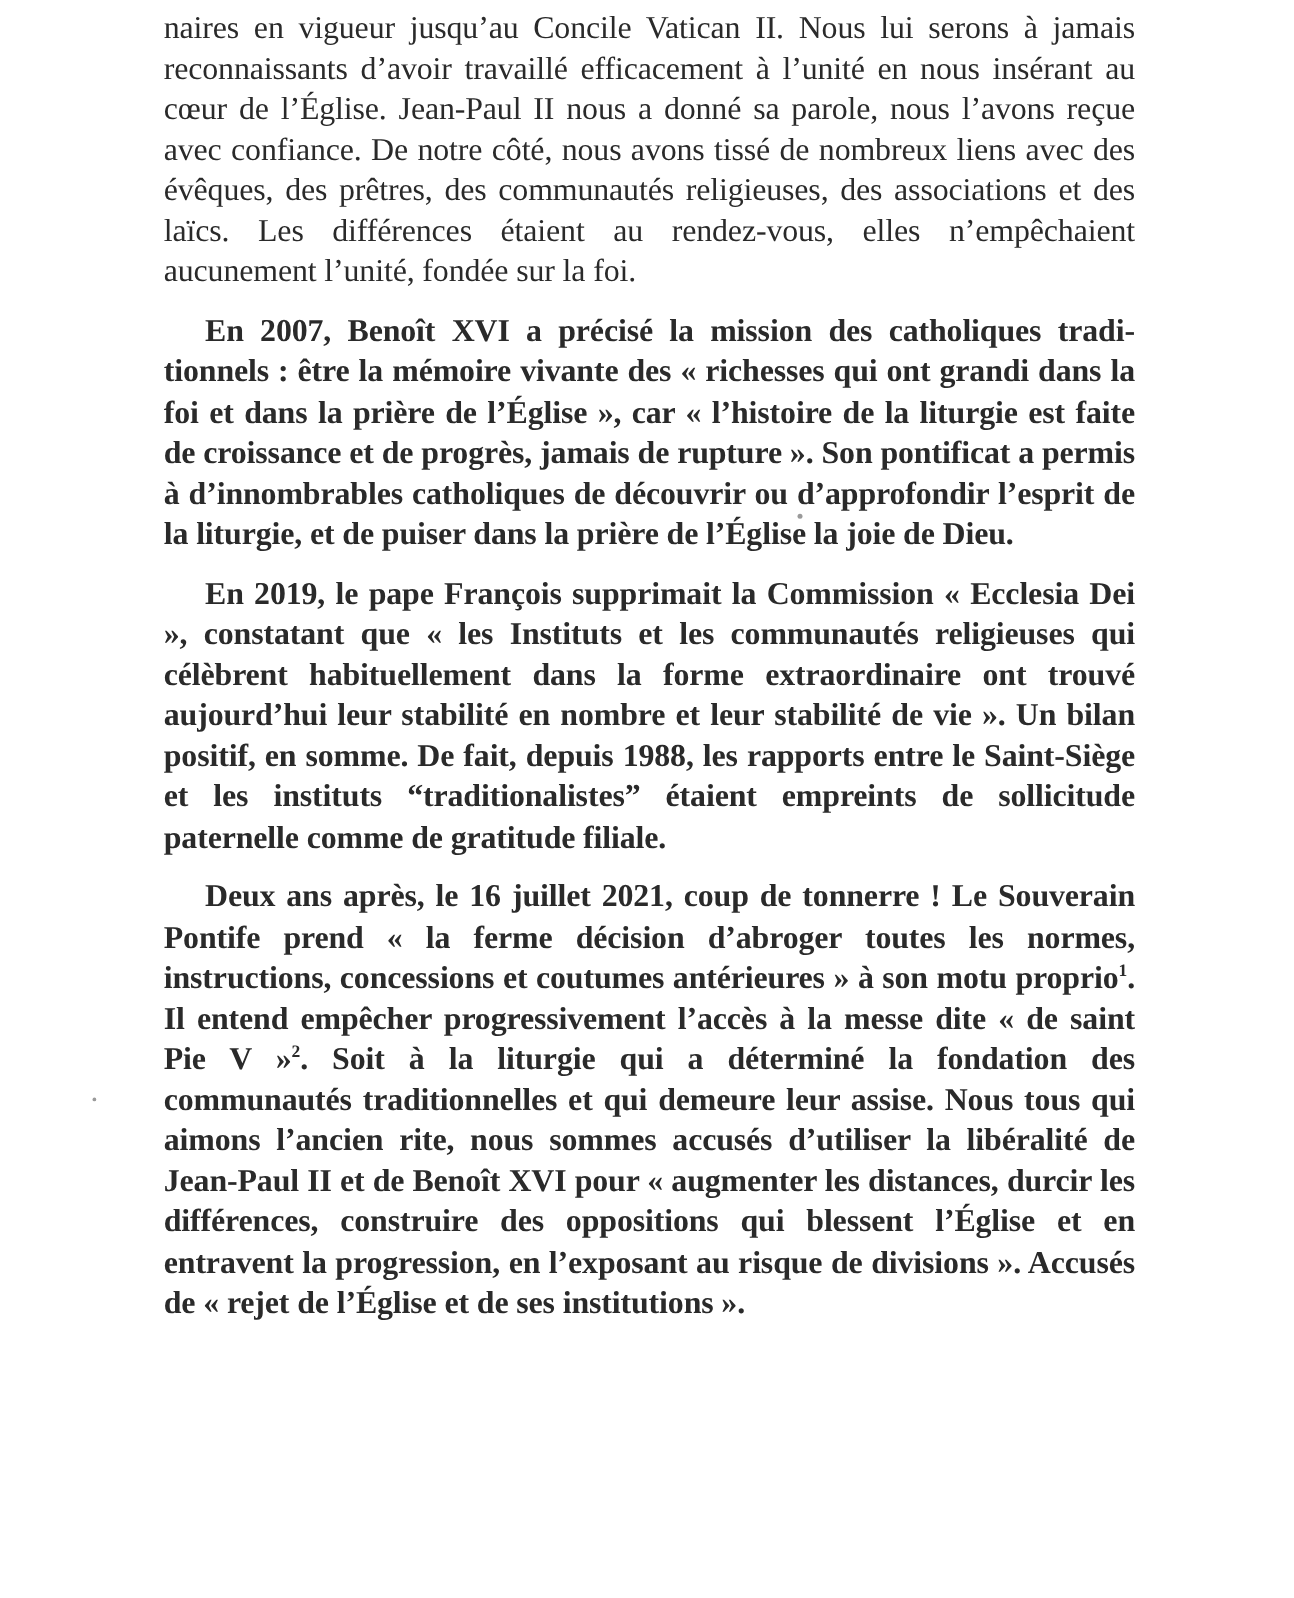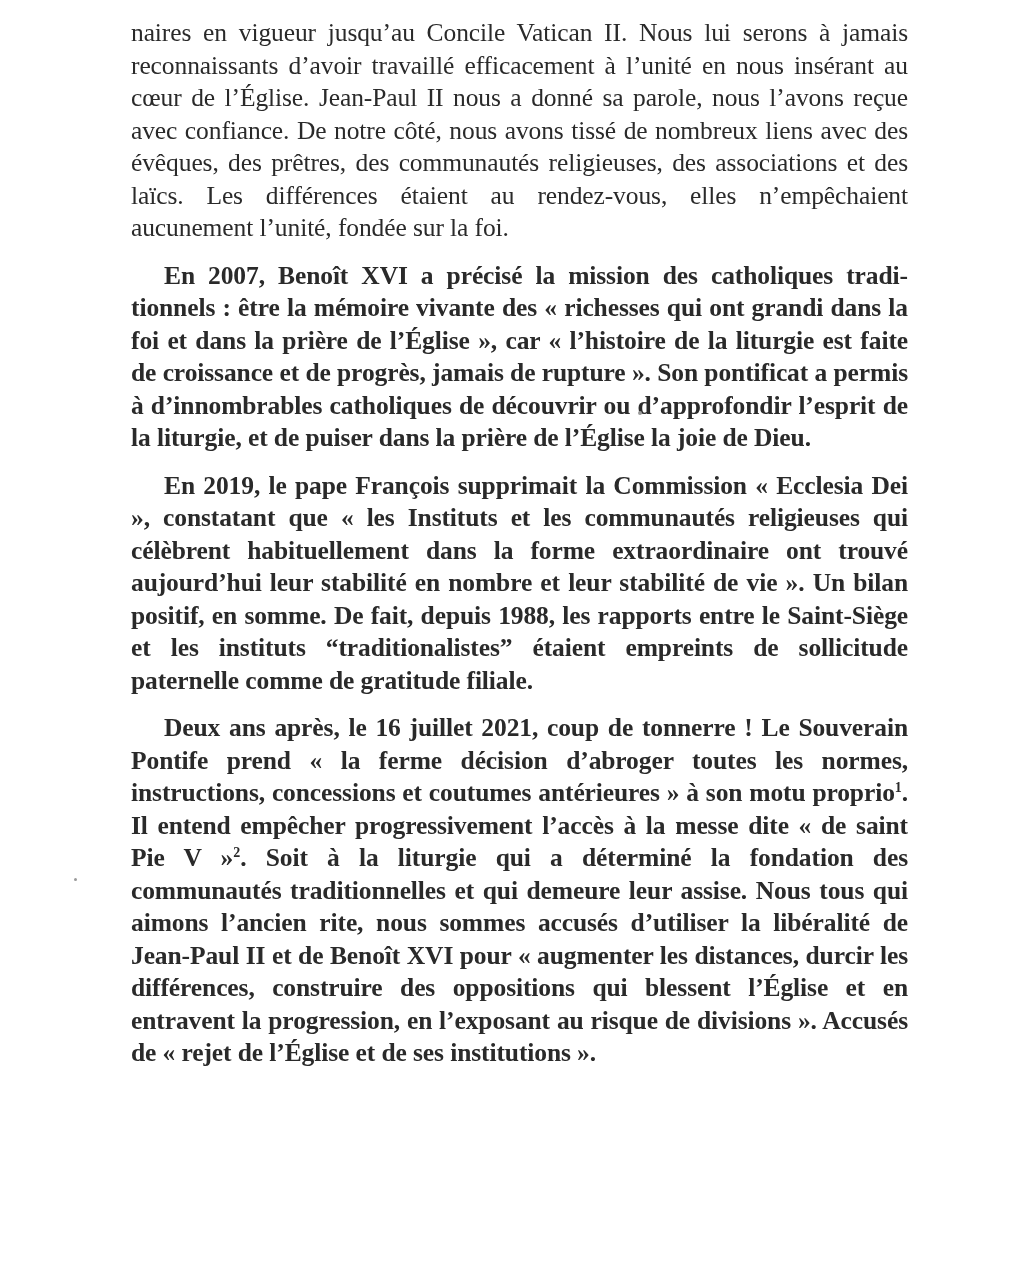--- a/index.html
+++ b/index.html
@@ -9,21 +9,21 @@
     }
     body {
       width: 1035px;
       height: 1278px;
       overflow: hidden;
       position: relative;
     }
     .page {
       position: absolute;
       left: 131px;
-      top: 17px;
+      top: 6px;
       width: 777px;
       font-family: "Liberation Serif", "DejaVu Serif", serif;
       font-size: 25.5px;
       line-height: 32.5px;
       color: #2a2a2a;
       text-align: justify;
       letter-spacing: -0.1px;
     }
     .para {
       margin: 0 0 15px 0;

